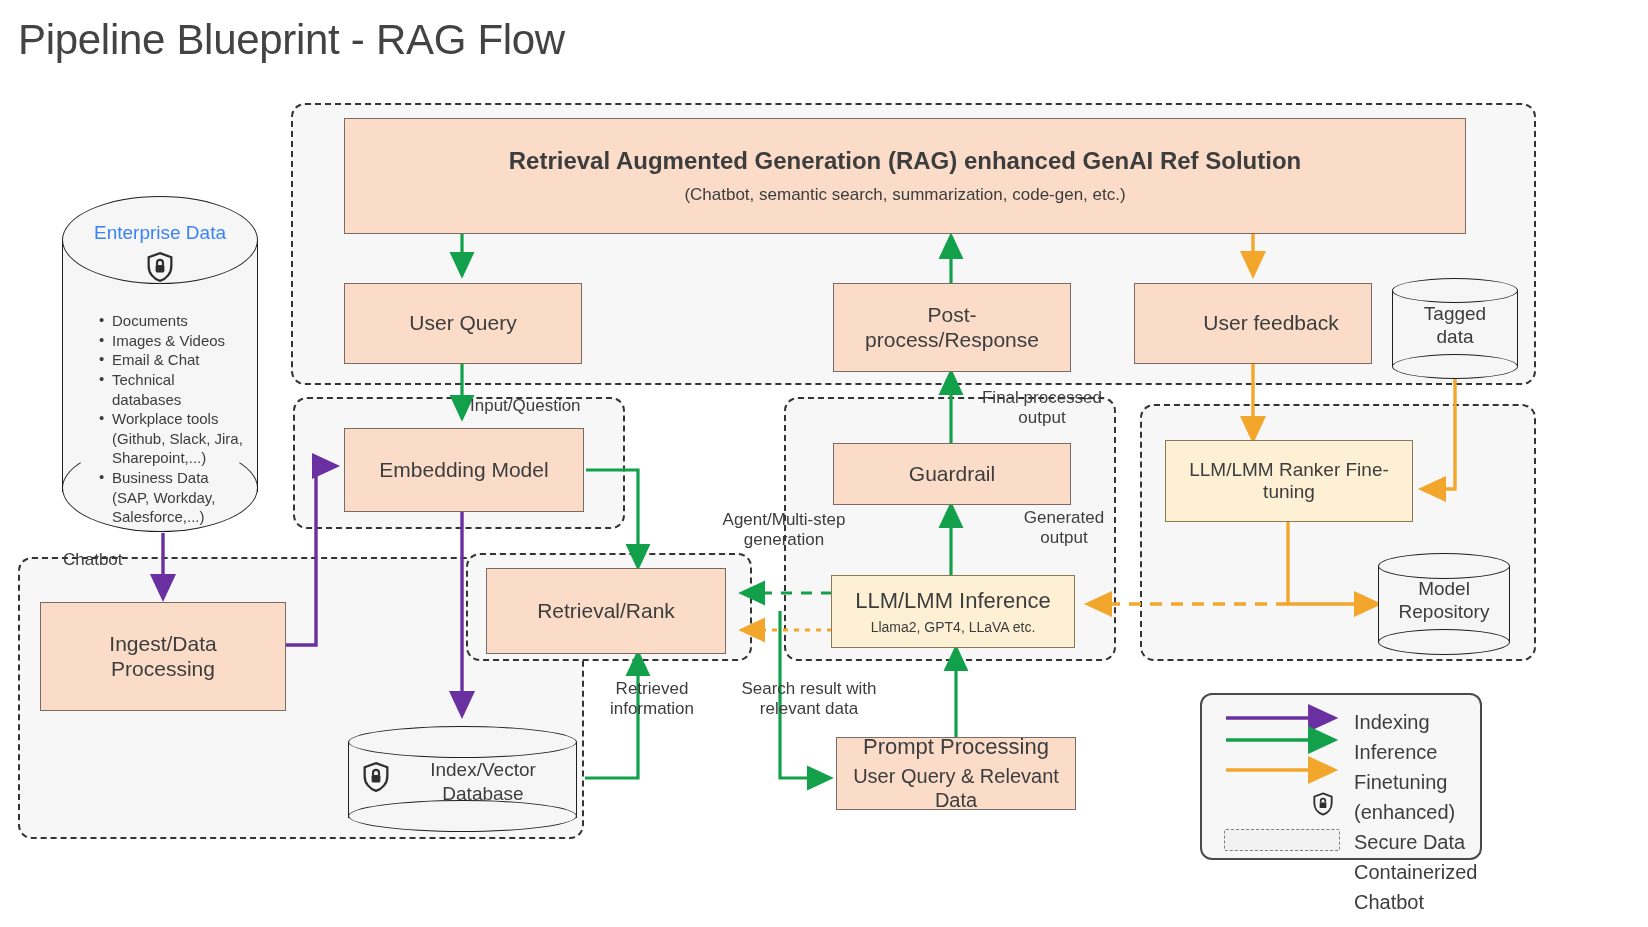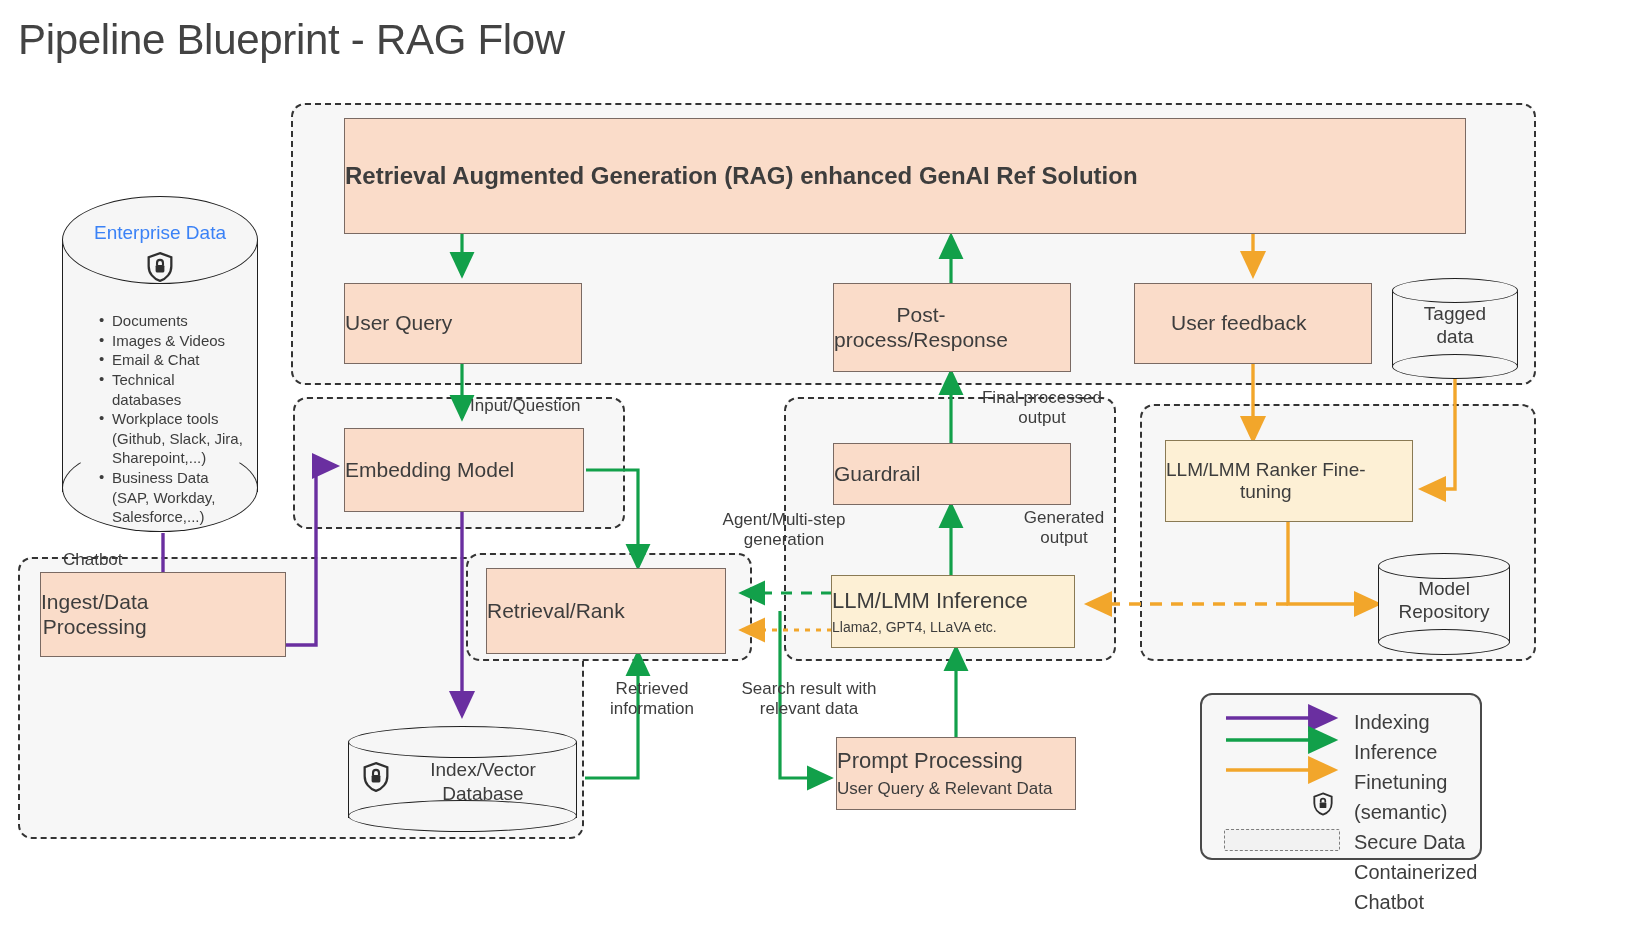--- a/index.html
+++ b/index.html
@@ -43,21 +43,21 @@
     border-radius: 14px;
     background: #f7f7f7;
   }
 
   
   .box {
     border: 1.5px solid #7a6a63;
     background: #fadcc9;
     display: flex;
     flex-direction: column;
-    align-items: flex-start;
+    align-items: center;
     justify-content: center;
     text-align: center;
     line-height: 1.18;
     color: #3d3d3d;
   }
   .box.yellow {
     background: #fdf0d5;
     border-color: #8a7a54;
   }
   .box .sub {
@@ -229,20 +229,21 @@
     <li class="bulleted">Workplace tools</li>
     <li>(Github, Slack, Jira,</li>
     <li>Sharepoint,...)</li>
     <li class="bulleted">Business Data</li>
     <li>(SAP, Workday,</li>
     <li>Salesforce,...)</li>
   </ul>
 
   <div class="abs box" style="left:344px; top:118px; width:1122px; height:116px;">
     <div style="font-size:24px; font-weight:bold;">Retrieval Augmented Generation (RAG) enhanced GenAI Ref Solution</div>
+    <div class="sub" style="font-size:17px; margin-top:10px;">(Chatbot, semantic search, summarization, code-gen, etc.)</div>
   </div>
 
   <div class="abs box" style="left:344px; top:283px; width:238px; height:81px; font-size:21px;">
     <div>User Query</div>
   </div>
 
   <div class="abs box" style="left:833px; top:283px; width:238px; height:89px; font-size:21px; white-space:pre-line;">
     <div>Post-
 process/Response</div>
   </div>
@@ -266,37 +267,37 @@
 
   <div class="abs box yellow" style="left:1165px; top:440px; width:248px; height:82px; font-size:19px; white-space:pre-line;">
     <div>LLM/LMM Ranker Fine-
 tuning</div>
   </div>
 
   <div class="abs box" style="left:833px; top:443px; width:238px; height:62px; font-size:21px;">
     <div>Guardrail</div>
   </div>
 
-  <div class="abs box" style="left:40px; top:572px; width:246px; height:85px; font-size:21px; white-space:pre-line;">
+  <div class="abs box" style="left:40px; top:602px; width:246px; height:109px; font-size:21px; white-space:pre-line;">
     <div>Ingest/Data
 Processing</div>
   </div>
 
   <div class="abs box" style="left:486px; top:568px; width:240px; height:86px; font-size:21px;">
     <div>Retrieval/Rank</div>
   </div>
 
   <div class="abs box yellow" style="left:831px; top:575px; width:244px; height:73px;">
     <div style="font-size:22px;">LLM/LMM Inference</div>
     <div class="sub" style="font-size:14px; margin-top:5px;">Llama2, GPT4, LLaVA etc.</div>
   </div>
 
   <div class="abs box" style="left:836px; top:737px; width:240px; height:73px;">
     <div style="font-size:22px;">Prompt Processing</div>
-    <div class="sub" style="font-size:17px; margin-top:5px;">User Query &amp; Relevant Data</div>
+    <div class="sub" style="font-size:20px; margin-top:5px;">User Query &amp; Relevant Data</div>
   </div>
 
   <div class="cyl" style="left:1378px; top:553px; width:132px; height:102px;">
     <div class="cyl-body" style="top:13px; height:77px;"></div>
     <div class="cyl-top" style="top:0; height:26px;"></div>
     <div class="cyl-bot" style="top:76px; height:26px;"></div>
   </div>
   <div class="abs" style="left:1370px; top:578px; width:148px; text-align:center; font-size:19px; color:#3d3d3d;
               line-height:1.2; white-space:pre-line;">Model
 Repository</div>
@@ -358,20 +359,20 @@
         <path d="M12 2.2 L20 5.1 V11.4 C20 16.4 16.6 20.3 12 21.8 C7.4 20.3 4 16.4 4 11.4 V5.1 Z" fill="none" stroke="#2f2f2f" stroke-width="1.7"></path>
         <rect x="8.9" y="10.6" width="6.2" height="5.2" rx="0.9" fill="#2f2f2f"></rect>
         <path d="M9.9 10.6 V9.1 a2.1 2.1 0 0 1 4.2 0 V10.6" fill="none" stroke="#2f2f2f" stroke-width="1.6"></path>
       </svg>
     </div>
     <div class="legend-dashbox" style="left:22px; top:134px; width:114px; height:20px;"></div>
     <div class="legend-rows">
       <div>Indexing</div>
       <div>Inference</div>
       <div>Finetuning</div>
-      <div>(semantic)</div>
+      <div>(enhanced)</div>
       <div>Secure Data</div>
       <div>Containerized</div>
       <div>Chatbot</div>
     </div>
   </div>
 
 </div>
 
 </body></html>

